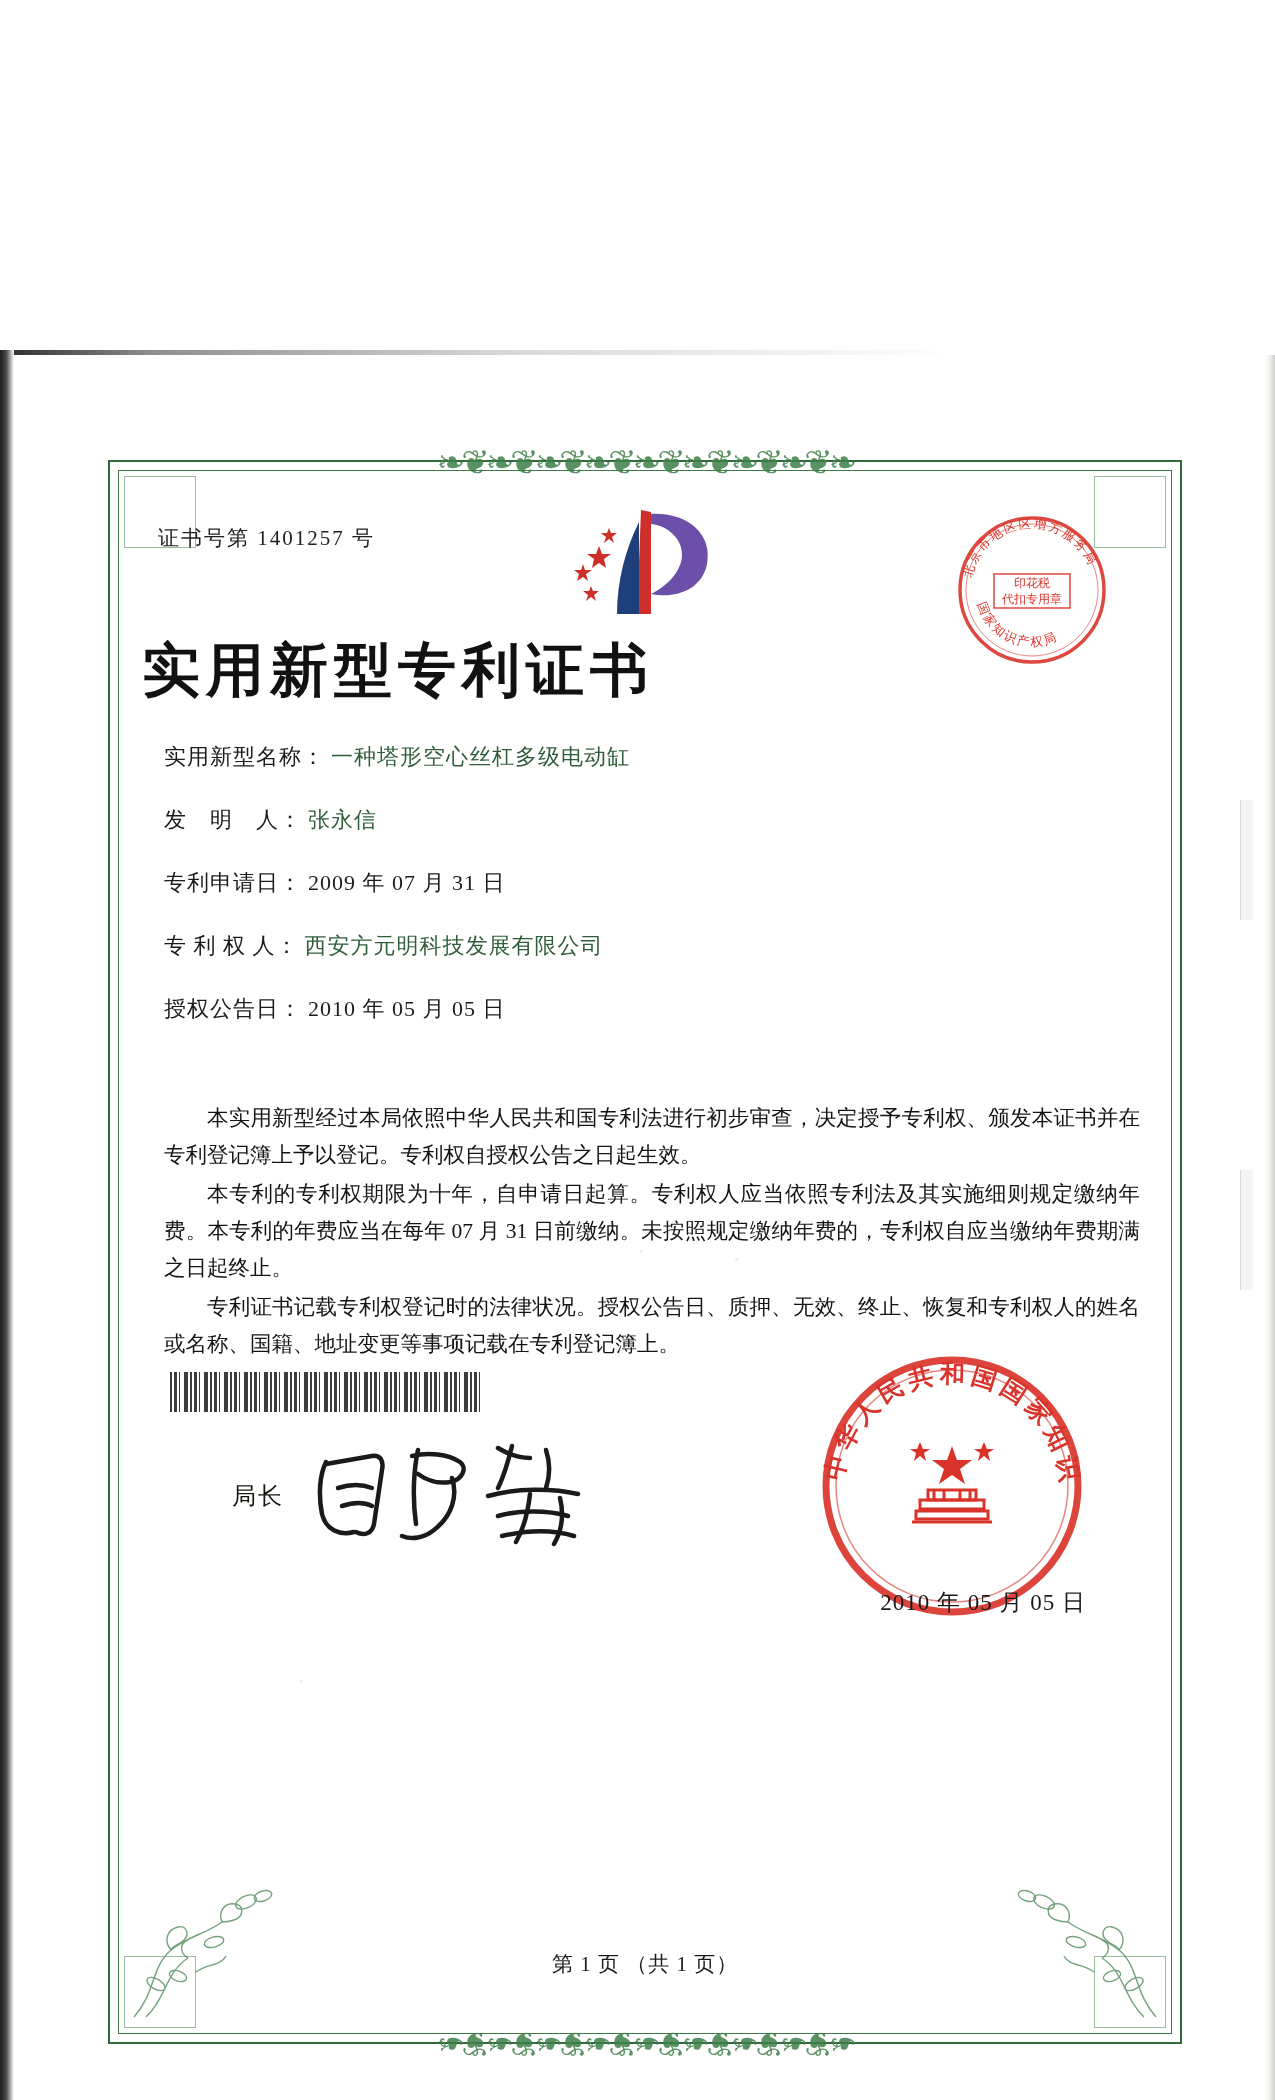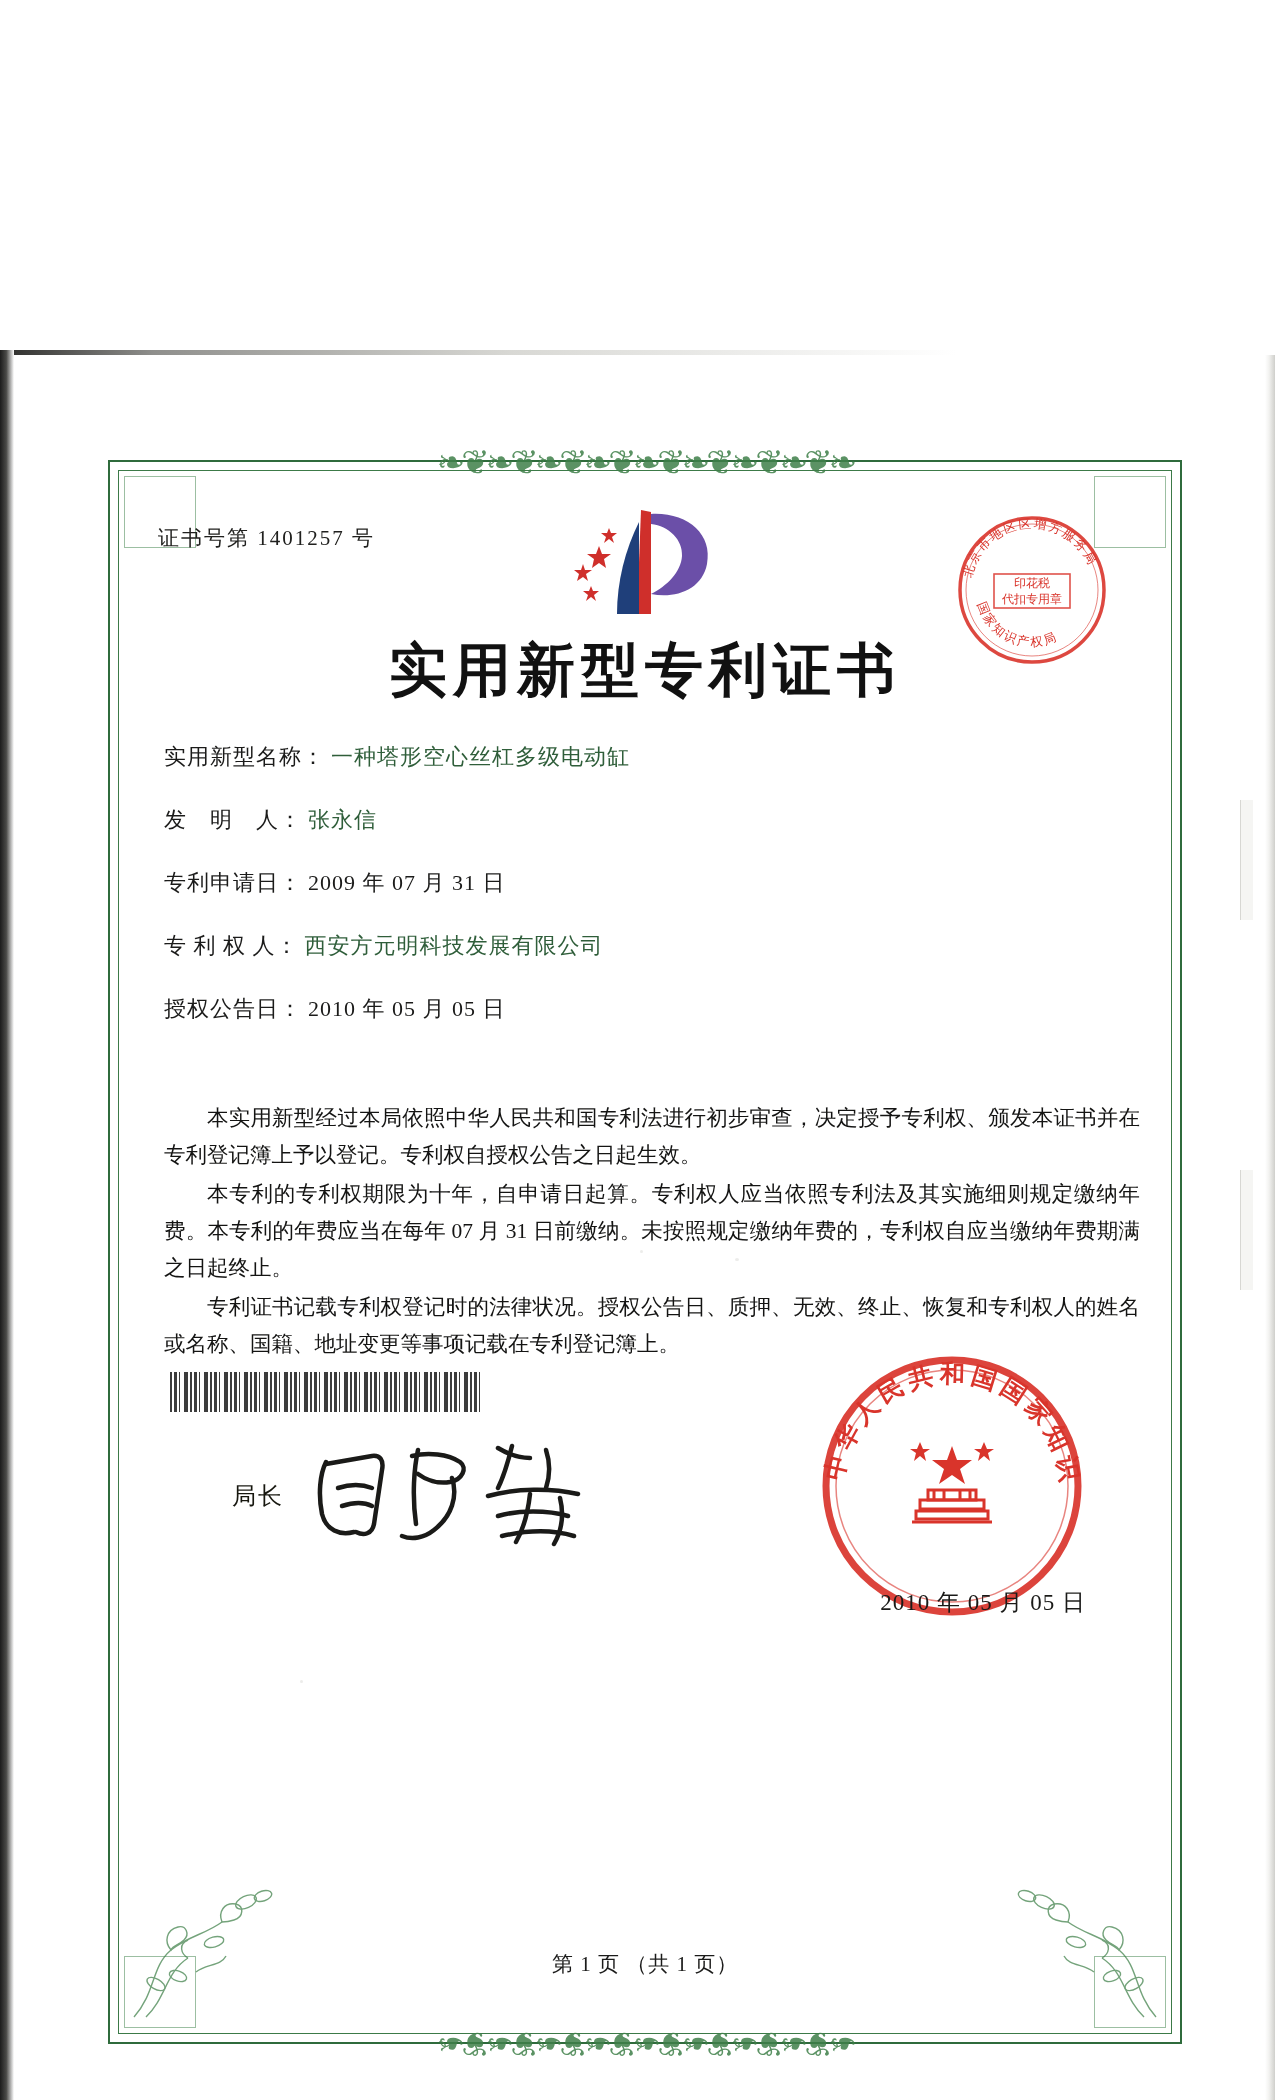--- a/index.html
+++ b/index.html
@@ -140,21 +140,21 @@
     transform: translateX(-50%);
     top: 10px;
     width: 180px;
     height: 120px;
   }
 
   .title {
     position: absolute;
     top: 140px;
     left: 0; right: 0;
-    text-align: center;
+    text-align: left;
     font-size: 58px;
     font-weight: bold;
     letter-spacing: 6px;
     color: #111;
     font-family: Liberation Sans, sans-serif;
   }
 
   
   .fields {
     position: absolute;

